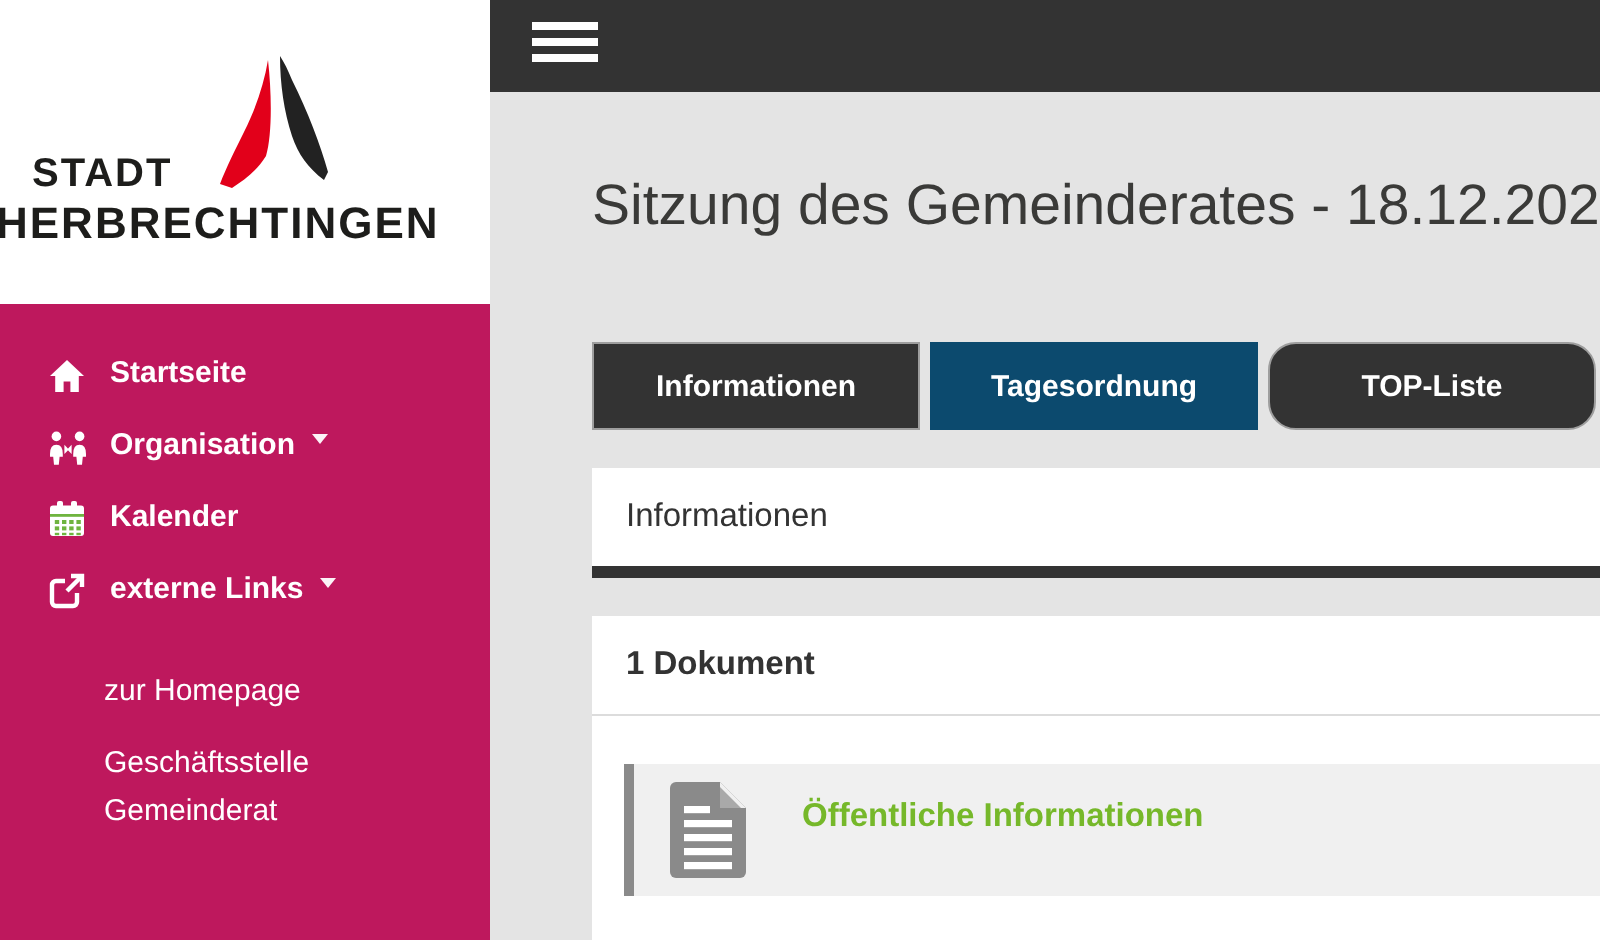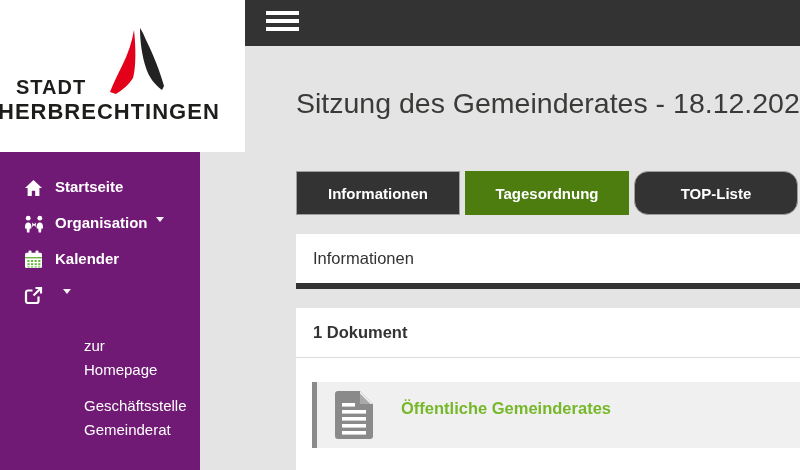--- a/index.html
+++ b/index.html
@@ -5,21 +5,21 @@
   * { margin:0; padding:0; box-sizing:border-box; }
   html,body { width:800px; height:470px; overflow:hidden; }
   body {
     font-family:"Liberation Sans", sans-serif;
     background:#e4e4e4;
     position:relative;
     color:#333;
   }
 
   
-  .sidebar { position:absolute; left:0; top:0; width:200px; height:470px; background:#701a75; }
+  .sidebar { position:absolute; left:0; top:0; width:245px; height:470px; background:#be185d; }
   .logo-area { position:relative; width:245px; height:152px; background:#ffffff; cursor:pointer; }
   .logo-stadt {
     position:absolute; left:16px; top:76px;
     font-size:20px; font-weight:bold; letter-spacing:1px; color:#1d1d1b;
   }
   .logo-tower { position:absolute; left:106px; top:28px; }
   .logo-tagline {
     position:absolute; left:104px; top:78px;
     font-family:"DejaVu Serif", serif; font-style:italic; font-weight:bold;
     font-size:17px; color:#76b82a; white-space:nowrap;
@@ -39,21 +39,20 @@
   .caret {
     width:0; height:0; margin-left:8px; margin-top:3px;
     border-left:4px solid transparent; border-right:4px solid transparent;
     border-top:5px solid #ffffff; opacity:.95;
   }
   .subnav { margin-top:12px; }
   .subnav-item {
     padding-left:52px; padding-right:30px;
     font-size:15px; line-height:24px; color:#fff; cursor:pointer; margin-bottom:12px;
     max-width:230px;
-    margin-left:32px;
   }
 
   
   .topbar { position:absolute; left:245px; top:0; width:555px; height:46px; background:#333333; }
   .hamburger { position:absolute; left:21px; top:9px; width:34px; height:28px; cursor:pointer; background:none; border:none; }
   .hamburger span { display:block; width:33px; height:4px; background:#fff; margin-bottom:4px; }
 
   
   .page-title {
     position:absolute; left:296px; top:87px;
@@ -62,21 +61,21 @@
 
   .tabs { position:absolute; left:296px; top:171px; display:flex; }
   .tab {
     width:164px; height:44px; margin-right:5px;
     display:flex; align-items:center; justify-content:center;
     font-family:"Liberation Sans", sans-serif;
     font-size:15px; font-weight:bold; color:#ffffff;
     background:#333333; border:1px solid #9e9e9e; cursor:pointer;
   }
   .tab:last-child { margin-right:0;border-radius:14px; }
-  .tab.active { background:#4d7c0f; border:none; }
+  .tab.active { background:#0c4a6e; border:none; }
 
   .info-box {
     position:absolute; left:296px; top:234px; width:504px; height:55px;
     background:#ffffff; border-bottom:6px solid #333333;
     display:flex; align-items:center; padding-left:17px;
   }
   .info-box .sec-label { font-size:16.5px; color:#333; }
 
   .docs-box {
     position:absolute; left:296px; top:308px; width:504px; height:162px;
@@ -165,20 +164,21 @@
     </div>
 
     <div class="nav-item">
       <span class="ico">
         <svg width="19" height="19" viewBox="0 0 19 19" fill="none" stroke="#fff" stroke-width="2.2">
           <path d="M14.5 10.5 V15 a2 2 0 0 1 -2 2 H4 a2 2 0 0 1 -2 -2 V6.5 a2 2 0 0 1 2 -2 h4.5"></path>
           <polyline points="11.5,2 17,2 17,7.5"></polyline>
           <line x1="9.5" y1="9.5" x2="16.5" y2="2.5"></line>
         </svg>
       </span>
+      <span class="lbl">externe Links</span>
       <span class="caret"></span>
     </div>
 
     <div class="subnav">
       <div class="subnav-item">zur Homepage</div>
       <div class="subnav-item">Geschäftsstelle Gemeinderat</div>
     </div>
 
   </nav>
 </div>
@@ -212,15 +212,15 @@
       <path d="M25 0 L38 13 H25 Z" fill="#f0f0f0"></path>
       <path d="M25 2.5 L35.5 13 H25 Z" fill="#a9a9a9"></path>
       <g fill="#ffffff">
         <rect x="7" y="12" width="13" height="3.6"></rect>
         <rect x="7" y="19" width="24" height="3.6"></rect>
         <rect x="7" y="26" width="24" height="3.6"></rect>
         <rect x="7" y="33" width="24" height="3.6"></rect>
         <rect x="7" y="40" width="24" height="3.6"></rect>
       </g>
     </svg>
-    <a class="doc-link">Öffentliche Gemeinderates</a>
+    <a class="doc-link">Öffentliche Informationen</a>
   </div>
 </section>
 
 </body></html>

